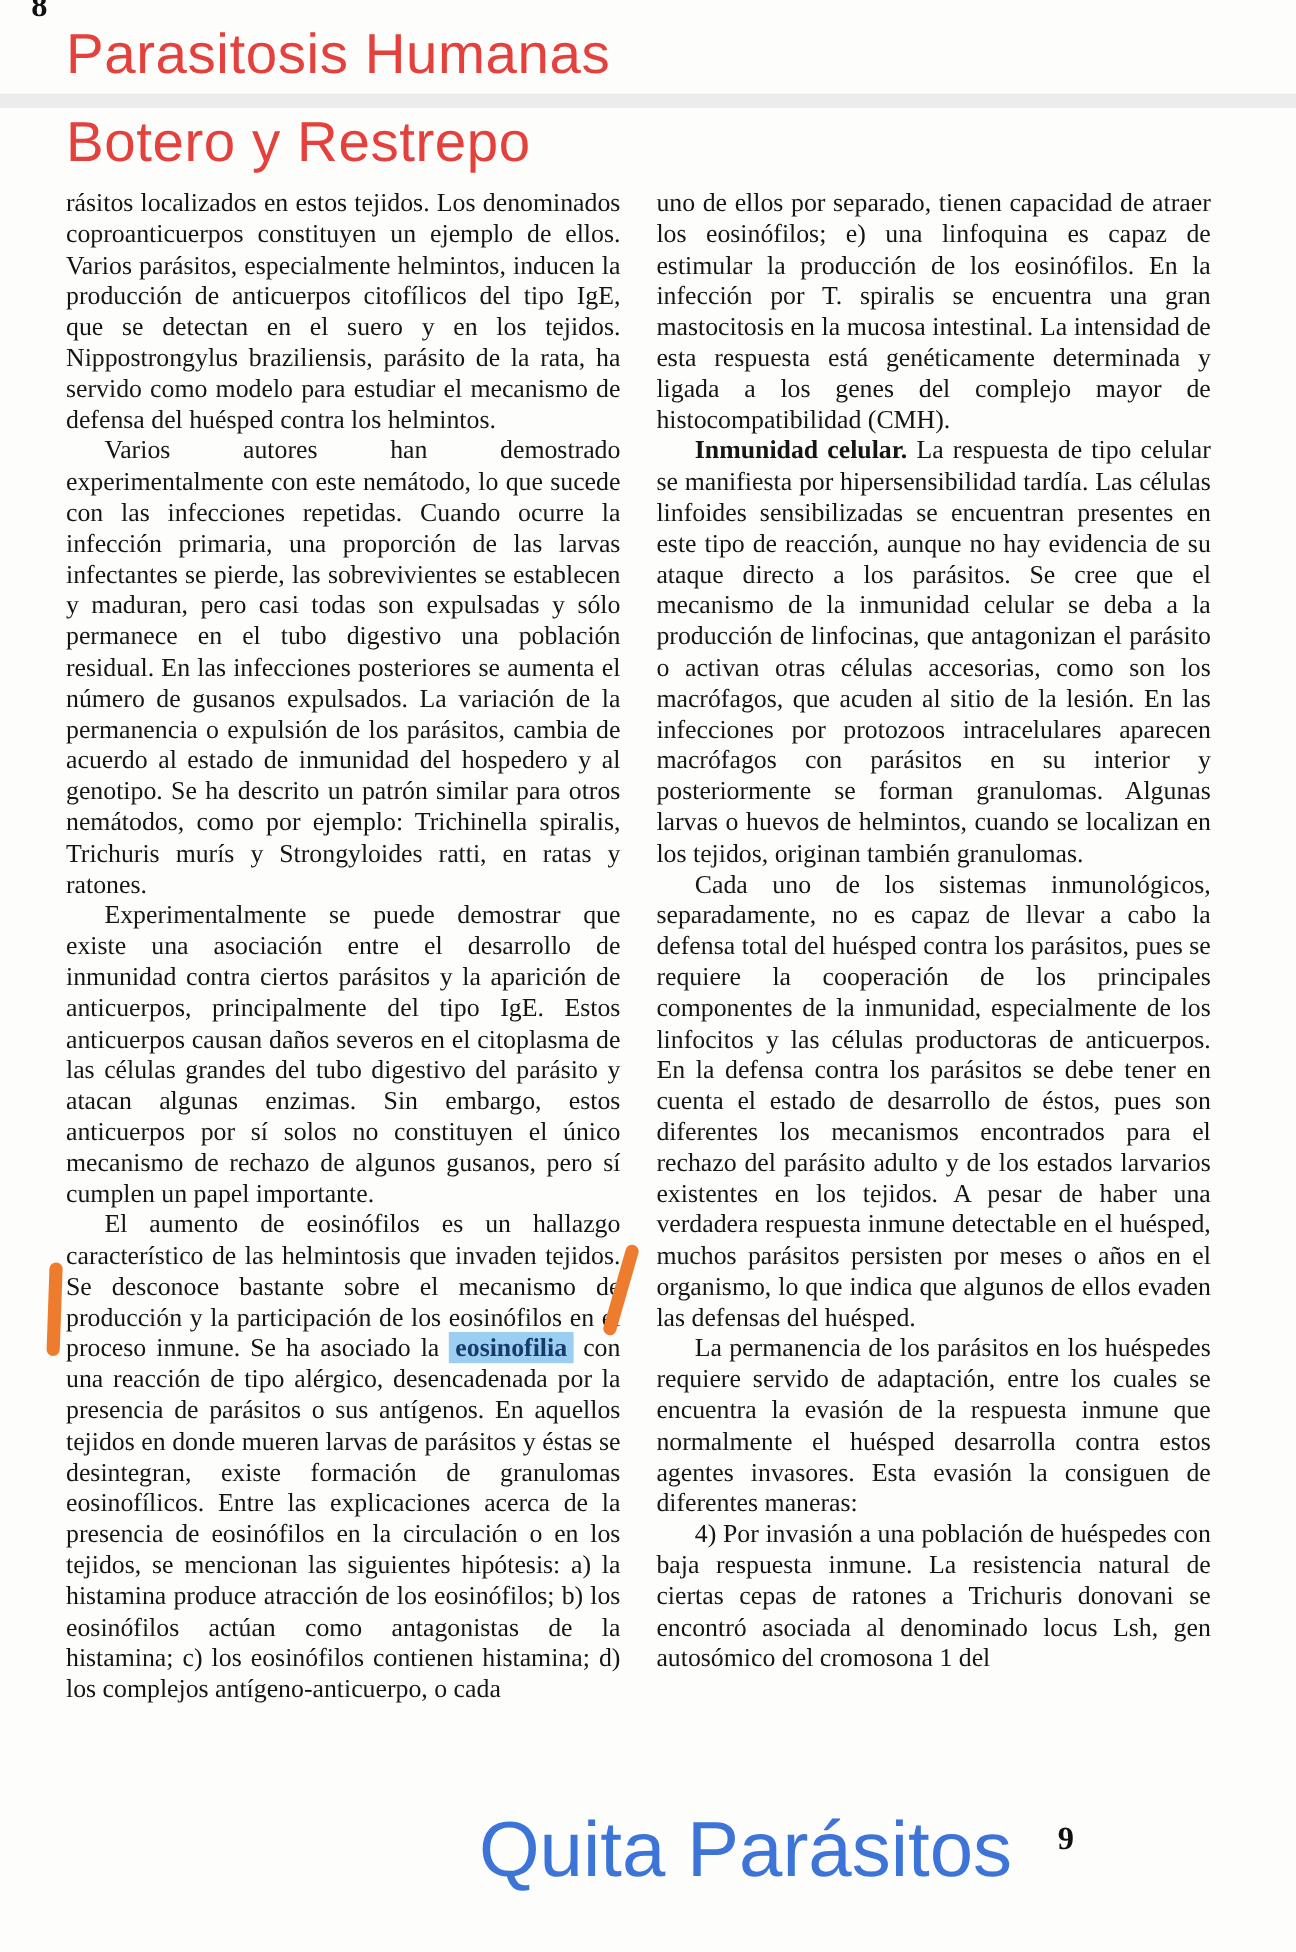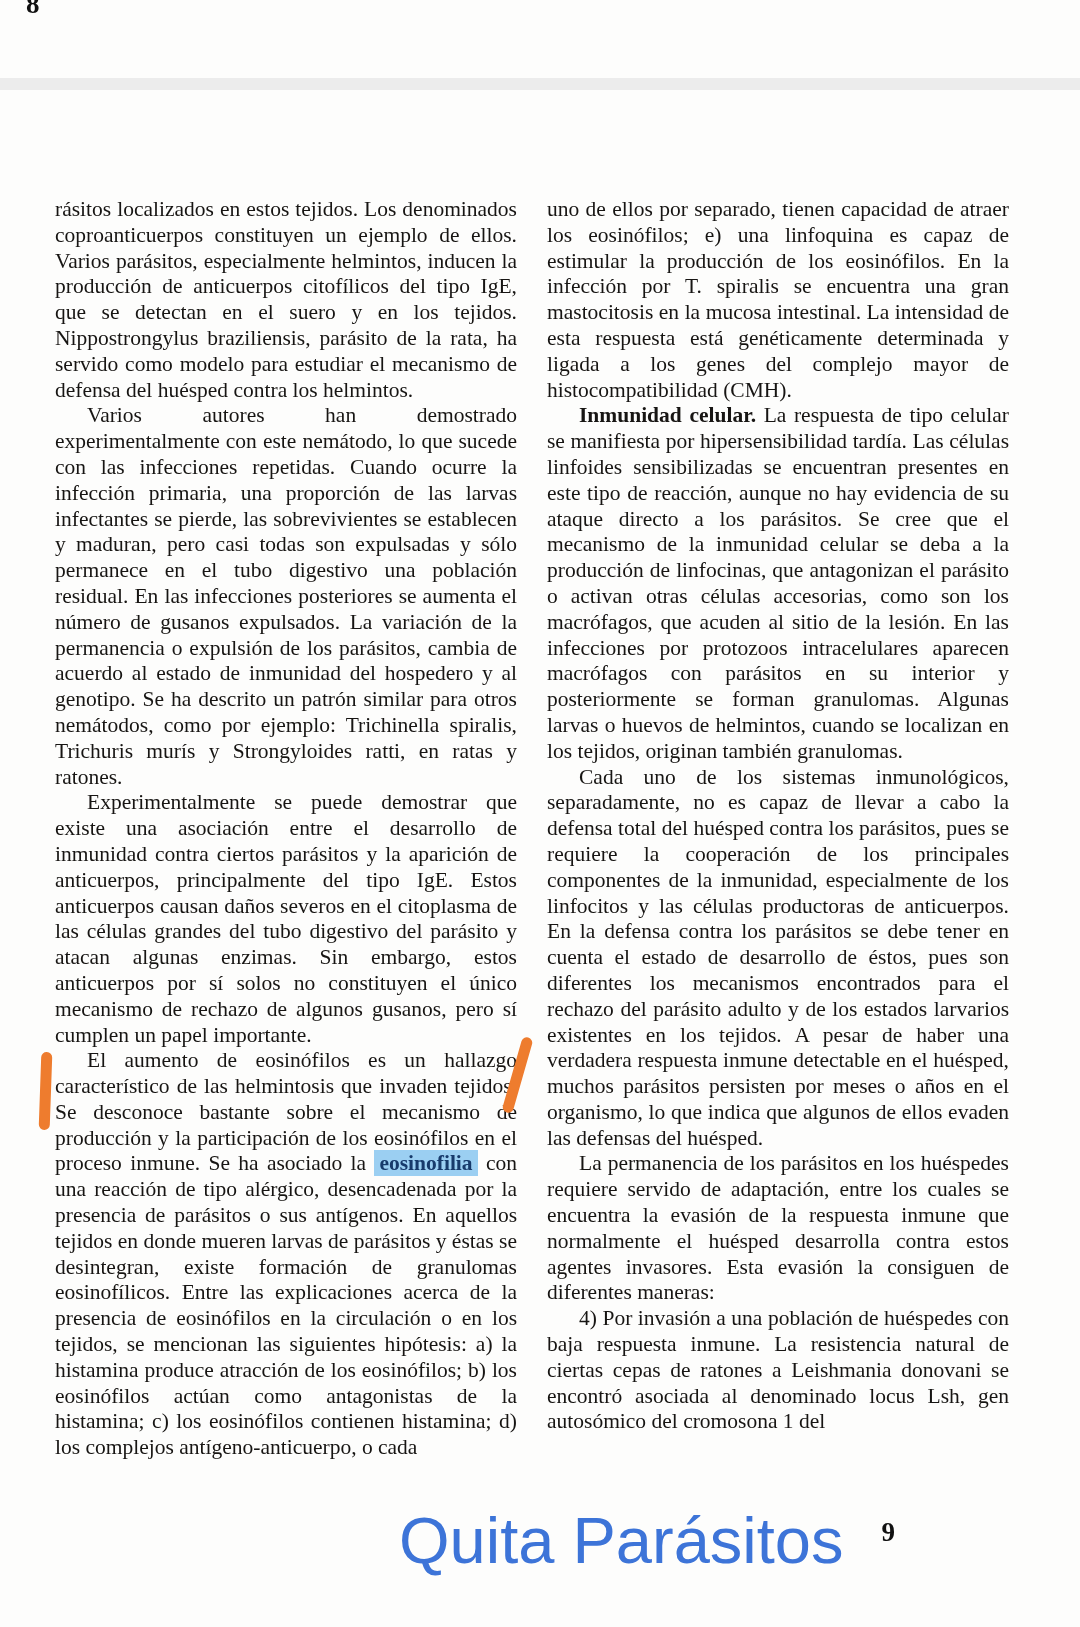--- a/index.html
+++ b/index.html
@@ -37,21 +37,21 @@
   .title.l1{top:17px;}
   .title.l2{top:90px;}
   .columns{
     position:absolute;top:157px;left:55px;width:954px;
     display:flex;gap:30px;
   }
   .col{
     width:462px;
     font-size:21.5px;line-height:25.8px;
     text-align:justify;
-    hyphens:none;margin-top:40px;-webkit-hyphens:none;
+    hyphens:none;-webkit-hyphens:none;
   }
   .col p{margin:0;padding:0;}
   .col p.indent{text-indent:32px;}
   .seg.normal{font-style:normal;}
   .seg.italic{}
   .seg.bold{font-weight:bold;}
   .seg.highlight{
     background:var(--hl-bg);
     color:var(--hl-text);
     padding:1px 5px;
@@ -89,34 +89,36 @@
 </style>
 </head>
 <body>
 
 <div class="page">
 
   <div class="corner-num">8</div>
 
   <div class="gray-band"></div>
 
+  <h1 class="title l1">Parasitosis Humanas</h1>
+  <h1 class="title l2">Botero y Restrepo</h1>
 
   <div class="columns">
     <div class="col" id="col-left">
         <p><span class="seg normal">rásitos localizados en estos tejidos. Los denominados coproanticuerpos constituyen un ejemplo de ellos. Varios parásitos, especialmente helmintos, inducen la producción de anticuerpos citofílicos del tipo IgE, que se detectan en el suero y en los tejidos. </span><span class="seg italic">Nippostrongylus braziliensis,</span><span class="seg normal"> parásito de la rata, ha servido como modelo para estudiar el mecanismo de defensa del huésped contra los helmintos.</span></p>
         <p class="indent"><span class="seg normal">Varios autores han demostrado experimentalmente con este nemátodo, lo que sucede con las infecciones repetidas. Cuando ocurre la infección primaria, una proporción de las larvas infectantes se pierde, las sobrevivientes se establecen y maduran, pero casi todas son expulsadas y sólo permanece en el tubo digestivo una población residual. En las infecciones posteriores se aumenta el número de gusanos expulsados. La variación de la permanencia o expulsión de los parásitos, cambia de acuerdo al estado de inmunidad del hospedero y al genotipo. Se ha descrito un patrón similar para otros nemátodos, como por ejemplo: </span><span class="seg italic">Trichinella spiralis, Trichuris murís</span><span class="seg normal"> y </span><span class="seg italic">Strongyloides ratti,</span><span class="seg normal"> en ratas y ratones.</span></p>
         <p class="indent"><span class="seg normal">Experimentalmente se puede demostrar que existe una asociación entre el desarrollo de inmunidad contra ciertos parásitos y la aparición de anticuerpos, principalmente del tipo IgE. Estos anticuerpos causan daños severos en el citoplasma de las células grandes del tubo digestivo del parásito y atacan algunas enzimas. Sin embargo, estos anticuerpos por sí solos no constituyen el único mecanismo de rechazo de algunos gusanos, pero sí cumplen un papel importante.</span></p>
         <p class="indent"><span class="seg normal">El aumento de eosinófilos es un hallazgo característico de las helmintosis que invaden tejidos. Se desconoce bastante sobre el mecanismo de producción y la participación de los eosinófilos en el proceso inmune. Se ha asociado la </span><span class="seg highlight">eosinofilia</span><span class="seg normal"> con una reacción de tipo alérgico, desencadenada por la presencia de parásitos o sus antígenos. En aquellos tejidos en donde mueren larvas de parásitos y éstas se desintegran, existe formación de granulomas eosinofílicos. Entre las explicaciones acerca de la presencia de eosinófilos en la circulación o en los tejidos, se mencionan las siguientes hipótesis: a) la histamina produce atracción de los eosinófilos; b) los eosinófilos actúan como antagonistas de la histamina; c) los eosinófilos contienen histamina; d) los complejos antígeno-anticuerpo, o cada</span></p>
       </div>
     <div class="col" id="col-right">
         <p><span class="seg normal">uno de ellos por separado, tienen capacidad de atraer los eosinófilos; e) una linfoquina es capaz de estimular la producción de los eosinófilos. En la infección por </span><span class="seg italic">T. spiralis</span><span class="seg normal"> se encuentra una gran mastocitosis en la mucosa intestinal. La intensidad de esta respuesta está genéticamente determinada y ligada a los genes del complejo mayor de histocompatibilidad (CMH).</span></p>
         <p class="indent"><span class="seg bold">Inmunidad celular.</span><span class="seg normal"> La respuesta de tipo celular se manifiesta por hipersensibilidad tardía. Las células linfoides sensibilizadas se encuentran presentes en este tipo de reacción, aunque no hay evidencia de su ataque directo a los parásitos. Se cree que el mecanismo de la inmunidad celular se deba a la producción de linfocinas, que antagonizan el parásito o activan otras células accesorias, como son los macrófagos, que acuden al sitio de la lesión. En las infecciones por protozoos intracelulares aparecen macrófagos con parásitos en su interior y posteriormente se forman granulomas. Algunas larvas o huevos de helmintos, cuando se localizan en los tejidos, originan también granulomas.</span></p>
         <p class="indent"><span class="seg normal">Cada uno de los sistemas inmunológicos, separadamente, no es capaz de llevar a cabo la defensa total del huésped contra los parásitos, pues se requiere la cooperación de los principales componentes de la inmunidad, especialmente de los linfocitos y las células productoras de anticuerpos. En la defensa contra los parásitos se debe tener en cuenta el estado de desarrollo de éstos, pues son diferentes los mecanismos encontrados para el rechazo del parásito adulto y de los estados larvarios existentes en los tejidos. A pesar de haber una verdadera respuesta inmune detectable en el huésped, muchos parásitos persisten por meses o años en el organismo, lo que indica que algunos de ellos evaden las defensas del huésped.</span></p>
         <p class="indent"><span class="seg normal">La permanencia de los parásitos en los huéspedes requiere servido de adaptación, entre los cuales se encuentra la evasión de la respuesta inmune que normalmente el huésped desarrolla contra estos agentes invasores. Esta evasión la consiguen de diferentes maneras:</span></p>
-        <p class="indent"><span class="seg normal">4) Por invasión a una población de huéspedes con baja respuesta inmune. La resistencia natural de ciertas cepas de ratones a </span><span class="seg italic">Leishmania donovani</span><span class="seg normal"> se encontró asociada al denominado locus Lsh, gen autosómico del cromosona 1 del</span></p>
+        <p class="indent"><span class="seg normal">4) Por invasión a una población de huéspedes con baja respuesta inmune. La resistencia natural de ciertas cepas de ratones a </span><span class="seg italic">Trichuris donovani</span><span class="seg normal"> se encontró asociada al denominado locus Lsh, gen autosómico del cromosona 1 del</span></p>
       </div>
   </div>
 
   <div class="bracket left"></div>
   <div class="bracket right"></div>
 
   <div class="footer">
     <span class="qp">Quita Parásitos</span>
     <span class="pnum">9</span>
   </div>

